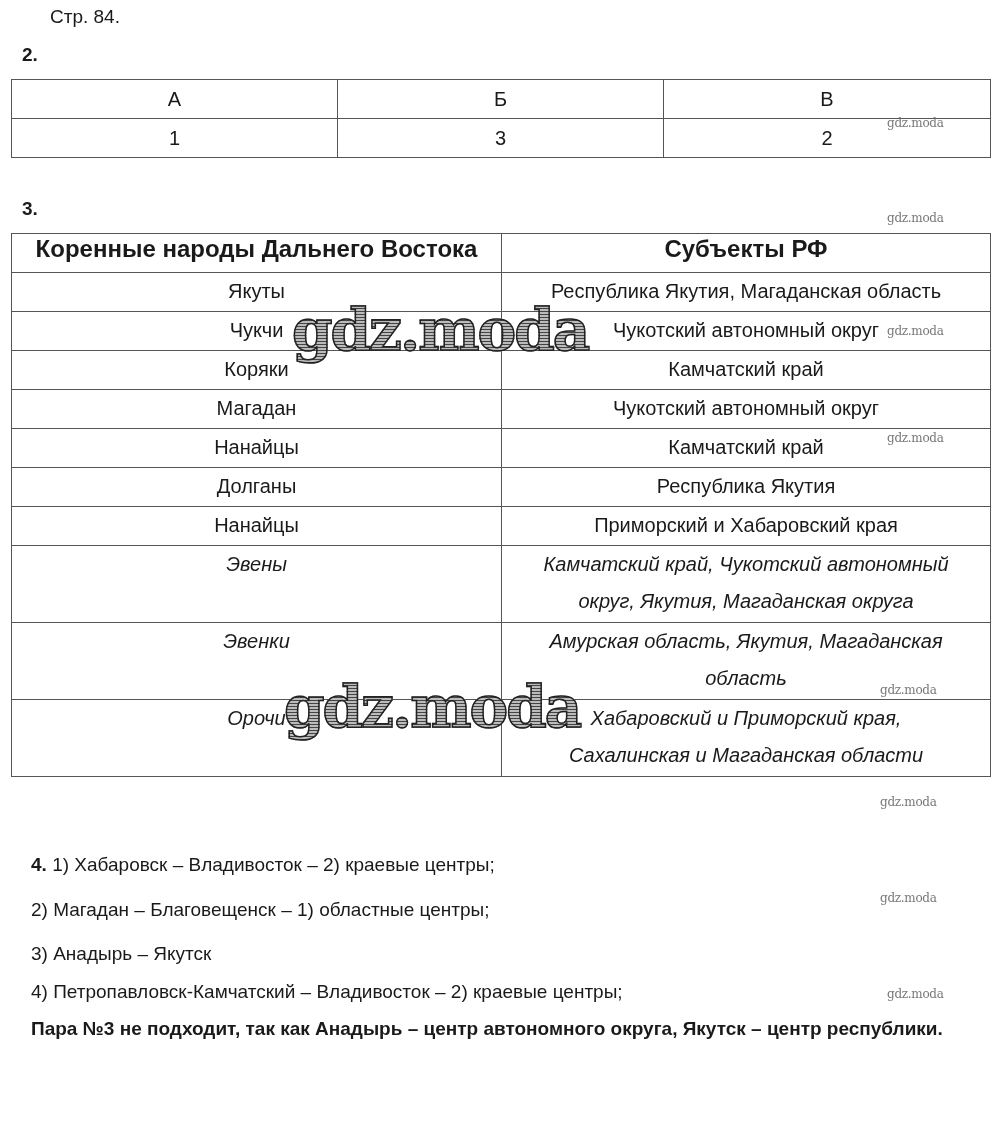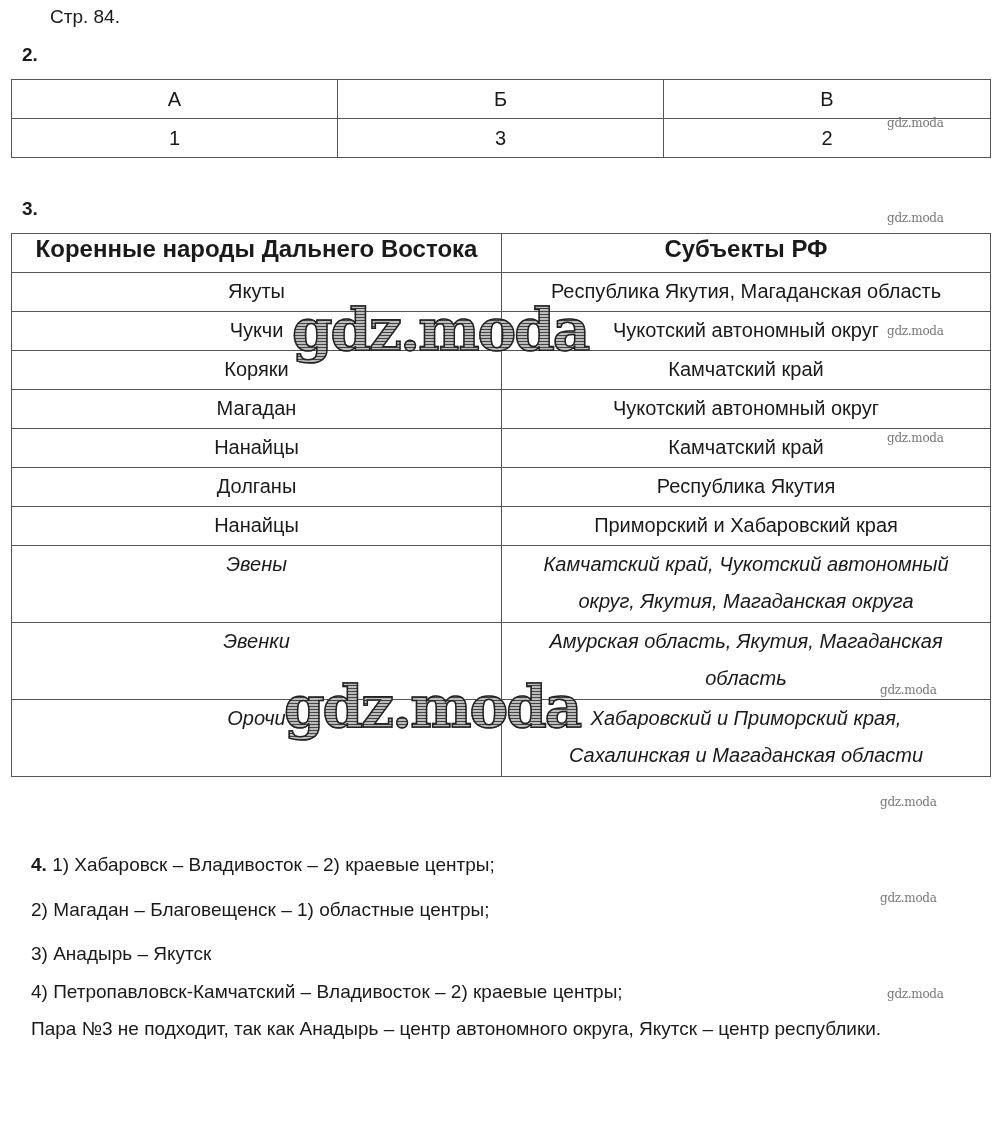--- a/index.html
+++ b/index.html
@@ -138,21 +138,21 @@
 </tbody>
   </table>
 
 <div class="para" style="top:852px;">
   <span class="bold">4.</span>
   <span>1) Хабаровск – Владивосток – 2) краевые центры;</span>
 </div>
 <div class="para" style="top:897px;">2) Магадан – Благовещенск – 1) областные центры;</div>
 <div class="para" style="top:941px;">3) Анадырь – Якутск</div>
 <div class="para" style="top:979px;">4) Петропавловск-Камчатский – Владивосток – 2) краевые центры;</div>
-<div class="para justify" style="top:1010px;">Пара №3 не подходит, так как Анадырь – центр автономного округа, Якутск – центр республики.</div>
+<div class="para justify" style="top:1010px;font-weight:bold;">Пара №3 не подходит, так как Анадырь – центр автономного округа, Якутск – центр республики.</div>
 
 <div class="wm-small" style="left:887px;top:116px;">gdz.moda</div>
 <div class="wm-small" style="left:887px;top:211px;">gdz.moda</div>
 <div class="wm-small" style="left:887px;top:324px;">gdz.moda</div>
 <div class="wm-small" style="left:887px;top:431px;">gdz.moda</div>
 <div class="wm-small" style="left:880px;top:683px;">gdz.moda</div>
 <div class="wm-small" style="left:880px;top:795px;">gdz.moda</div>
 <div class="wm-small" style="left:880px;top:891px;">gdz.moda</div>
 <div class="wm-small" style="left:887px;top:987px;">gdz.moda</div>
 

